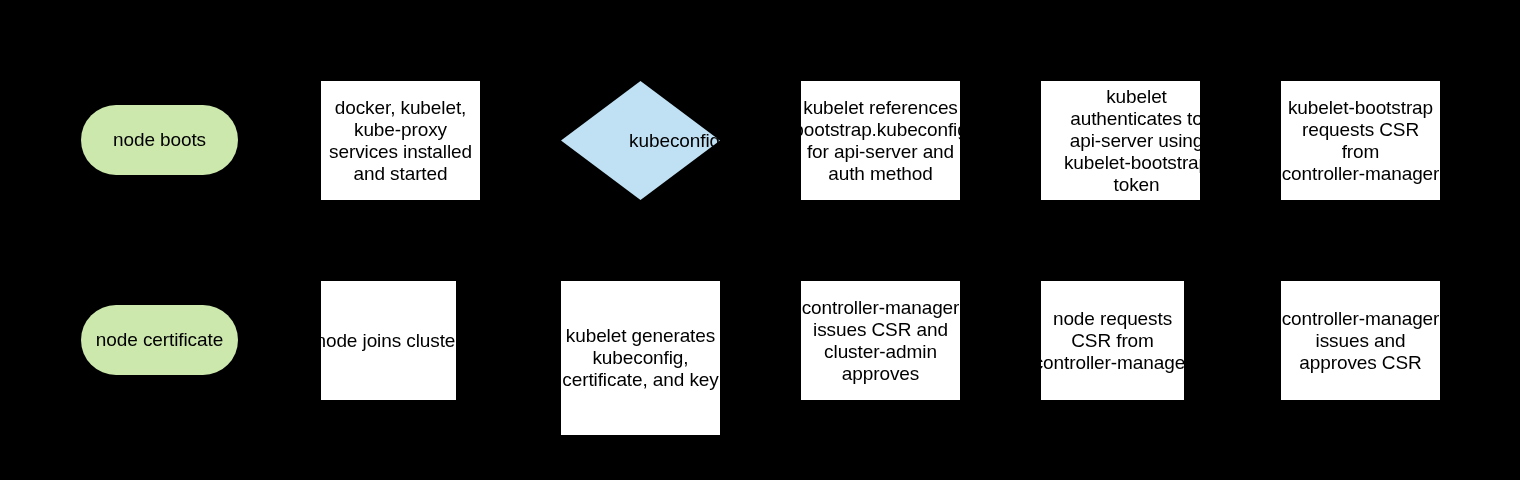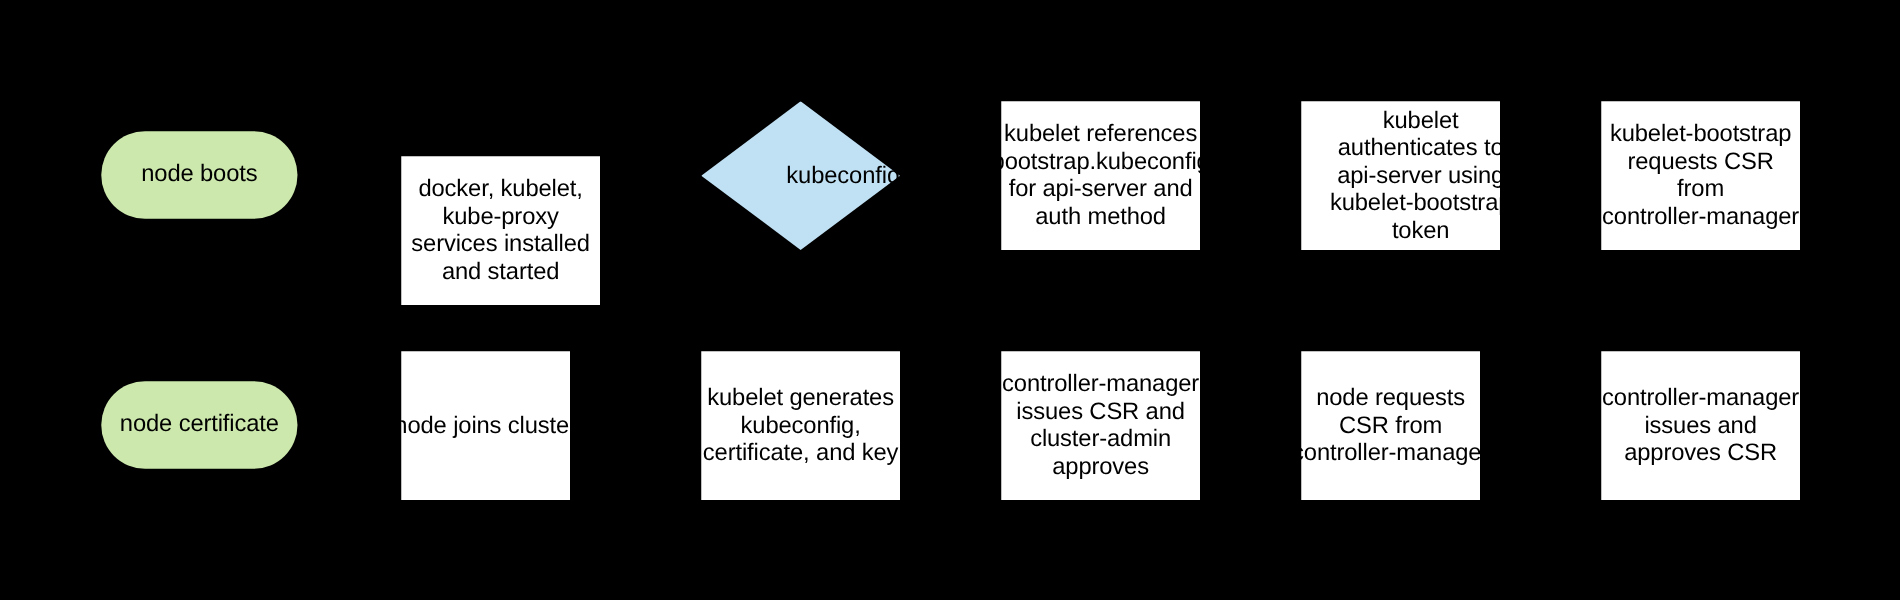--- a/index.html
+++ b/index.html
@@ -84,21 +84,21 @@
 </style>
 </head>
 <body>
 
 <div id="canvas"></div>
 
 <div id="nodes-layer">
     <div class="node shape-pill" style="left: 81px; top: 105px; width: 157px; height: 70px;">
       <span class="label">node boots</span>
     </div>
-    <div class="node shape-rect" style="left: 321px; top: 81px; width: 159px; height: 119px; margin-top: 44px;">
+    <div class="node shape-rect" style="left: 321px; top: 81px; width: 159px; height: 119px;">
       <span class="label">docker, kubelet,
 kube-proxy
 services installed
 and started</span>
     </div>
     <div class="node shape-diamond" style="left: 561px; top: 81px; width: 159px; height: 119px;">
       <div class="diamond-bg"></div>
       <span class="label">kubeconfig</span>
     </div>
     <div class="node shape-rect overflow-text" style="left: 801px; top: 81px; width: 159px; height: 119px;">
@@ -119,21 +119,21 @@
 requests CSR
 from
 controller-manager</span>
     </div>
     <div class="node shape-pill" style="left: 81px; top: 305px; width: 157px; height: 70px;">
       <span class="label">node certificate</span>
     </div>
     <div class="node shape-rect" style="left: 321px; top: 281px; width: 135px; height: 119px;">
       <span class="label">node joins cluster</span>
     </div>
-    <div class="node shape-rect" style="left: 561px; top: 281px; width: 159px; height: 119px;">
+    <div class="node shape-rect" style="left: 561px; top: 281px; width: 159px; height: 154px;">
       <span class="label">kubelet generates
 kubeconfig,
 certificate, and key</span>
     </div>
     <div class="node shape-rect" style="left: 801px; top: 281px; width: 159px; height: 119px;">
       <span class="label">controller-manager
 issues CSR and
 cluster-admin
 approves</span>
     </div>

